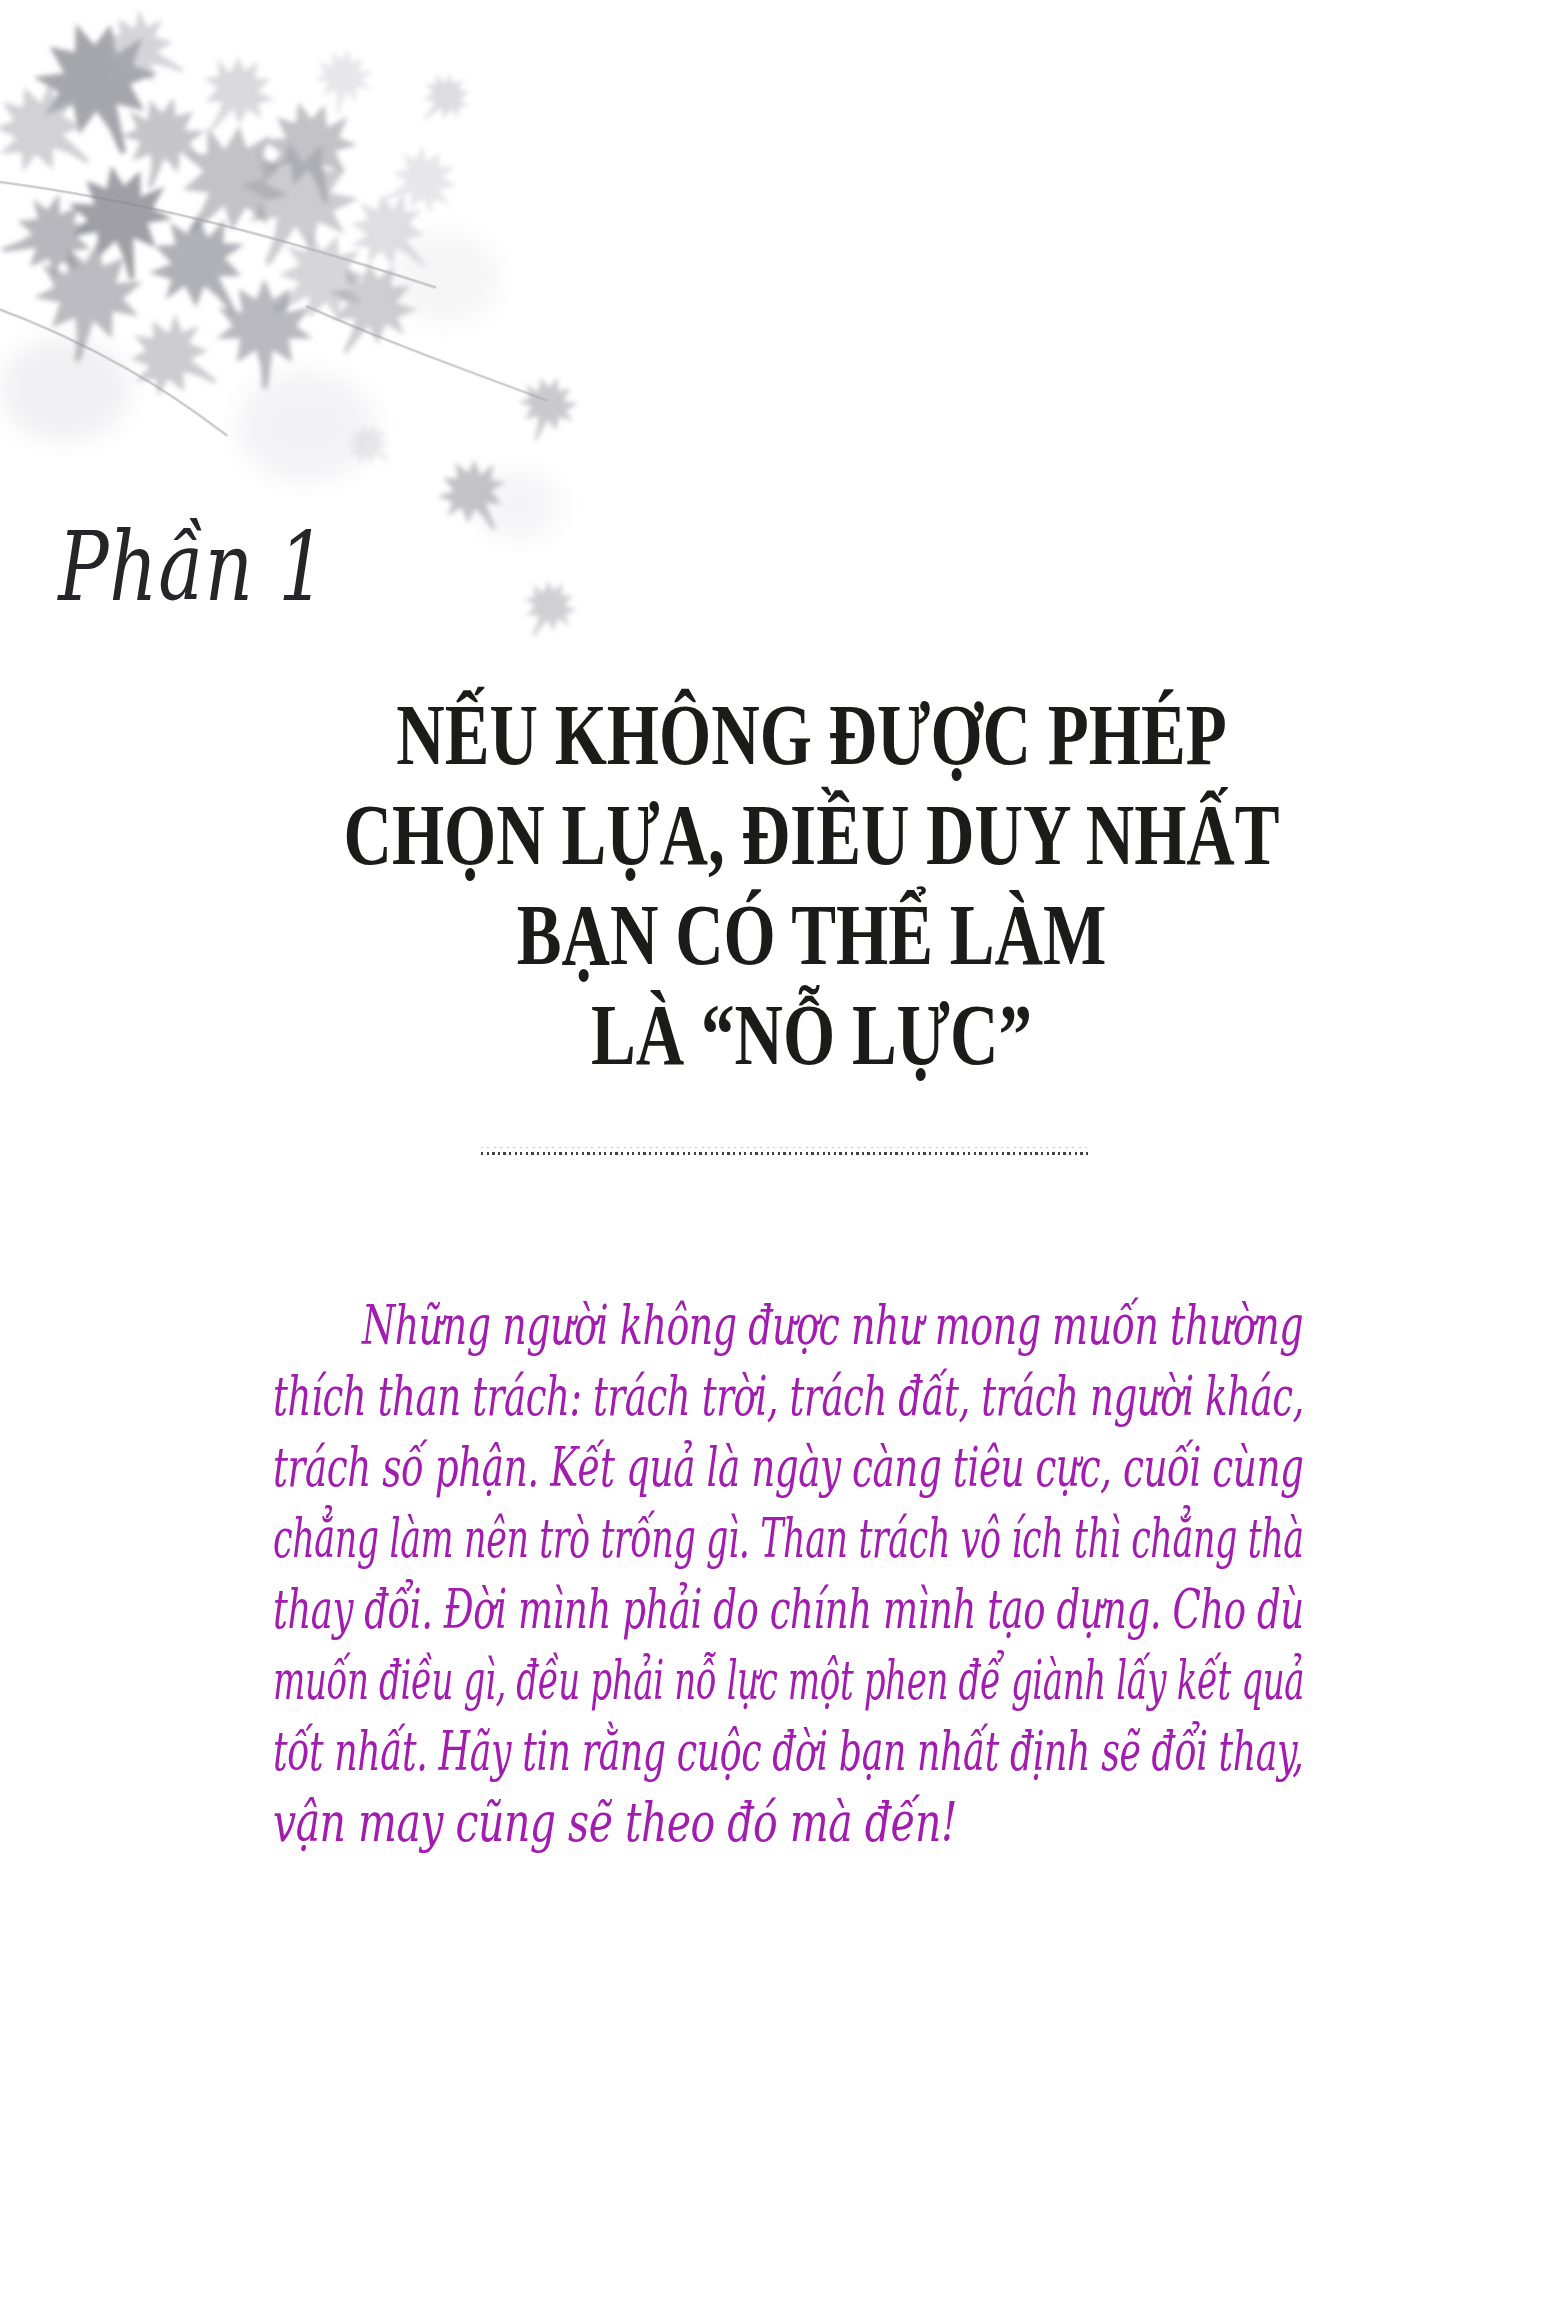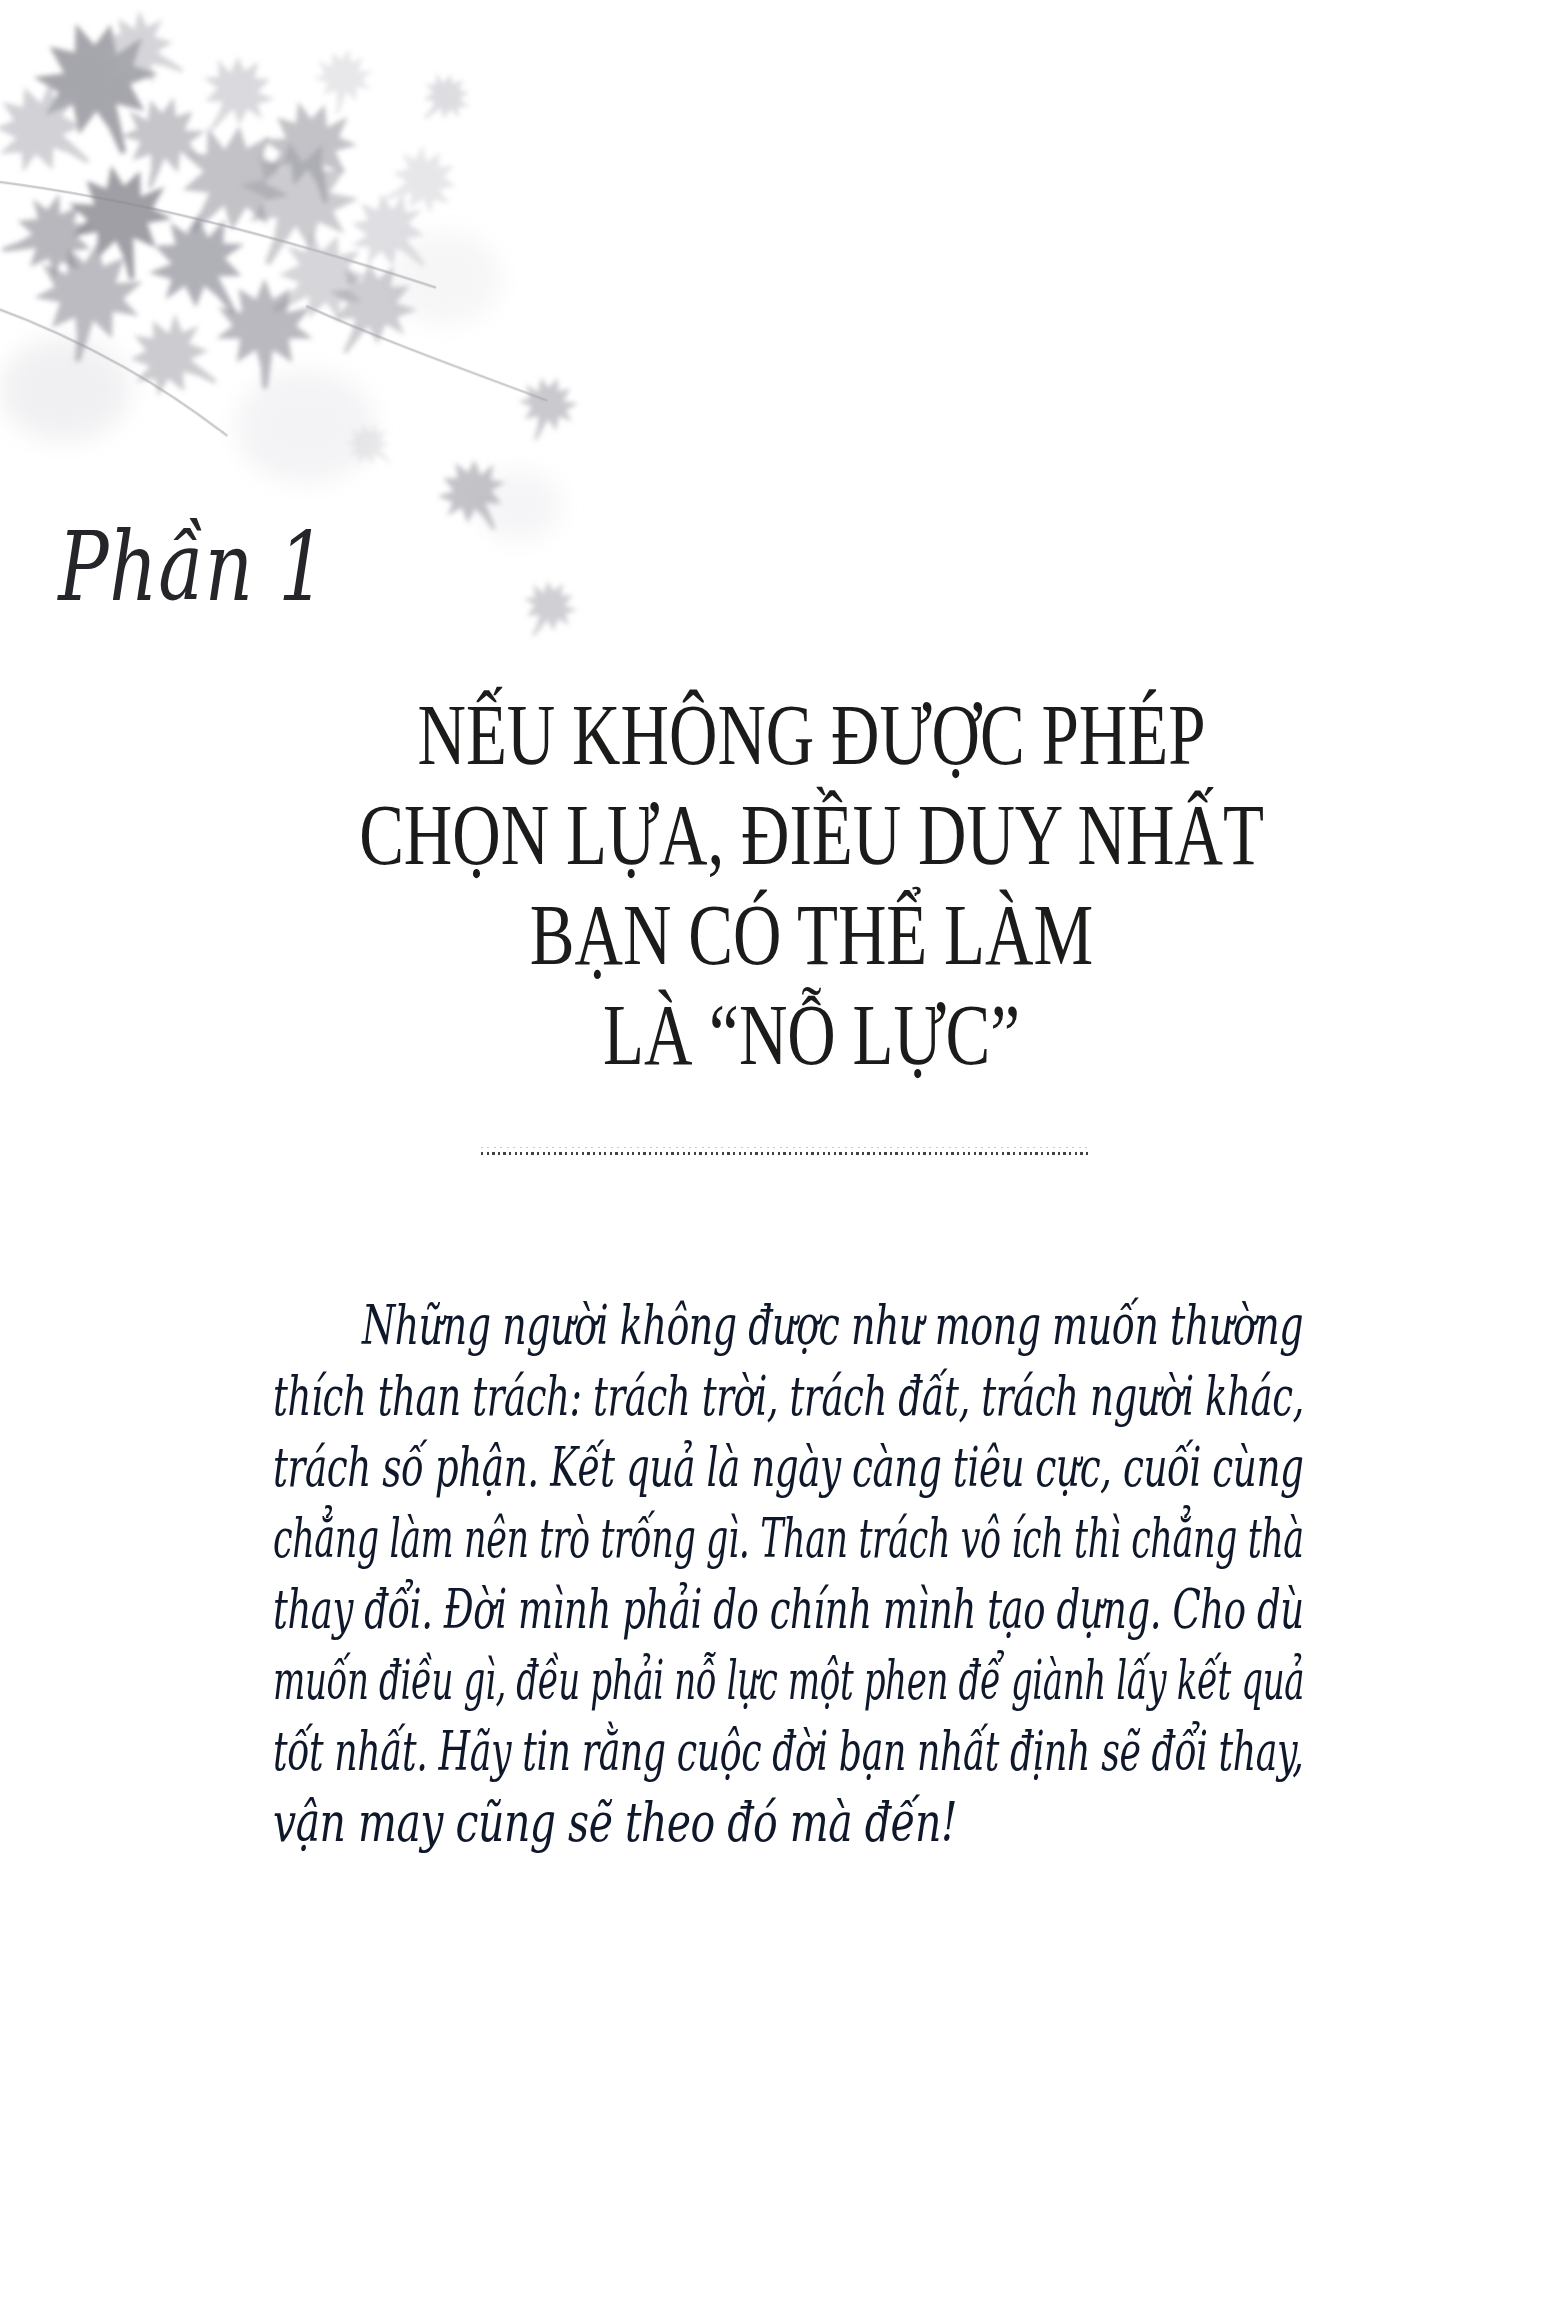--- a/index.html
+++ b/index.html
@@ -35,21 +35,21 @@
     transform-origin:center;
     letter-spacing:0.9px;
   }
 
   
   .chapter-title {
     position:absolute; top:685px; left:0; width:100%;
     margin:0;
     text-align:center;
     color:#1b1b1a;
-    font-weight:400;
+    font-weight:700;
   }
   .title-line {
     display:block;
     font-family:"Liberation Serif", serif;
     font-size:78px;
     line-height:100px;
     height:100px;
     transform:translateX(28px) scale(0.86,1.12);
     transform-origin:center;
     white-space:nowrap;
@@ -66,21 +66,21 @@
     content:"";
     position:absolute; top:-4.6px; left:0; right:0; height:0.9px;
     background-image:repeating-linear-gradient(90deg,#c9c9cd 0 1.9px, transparent 1.9px 6.5px);
   }
 
   
   .paragraph {
     position:absolute;
     top:1291px; left:273px;
     width:1028px;
-    color:#0f172a;
+    color:#a21caf;
   }
   .pline {
     font-family:"DejaVu Serif", serif;
     font-style:italic;
     font-size:41px;
     height:71px;
     line-height:71px;
     width:max-content;
     white-space:nowrap;
     transform-origin:0 50%;

